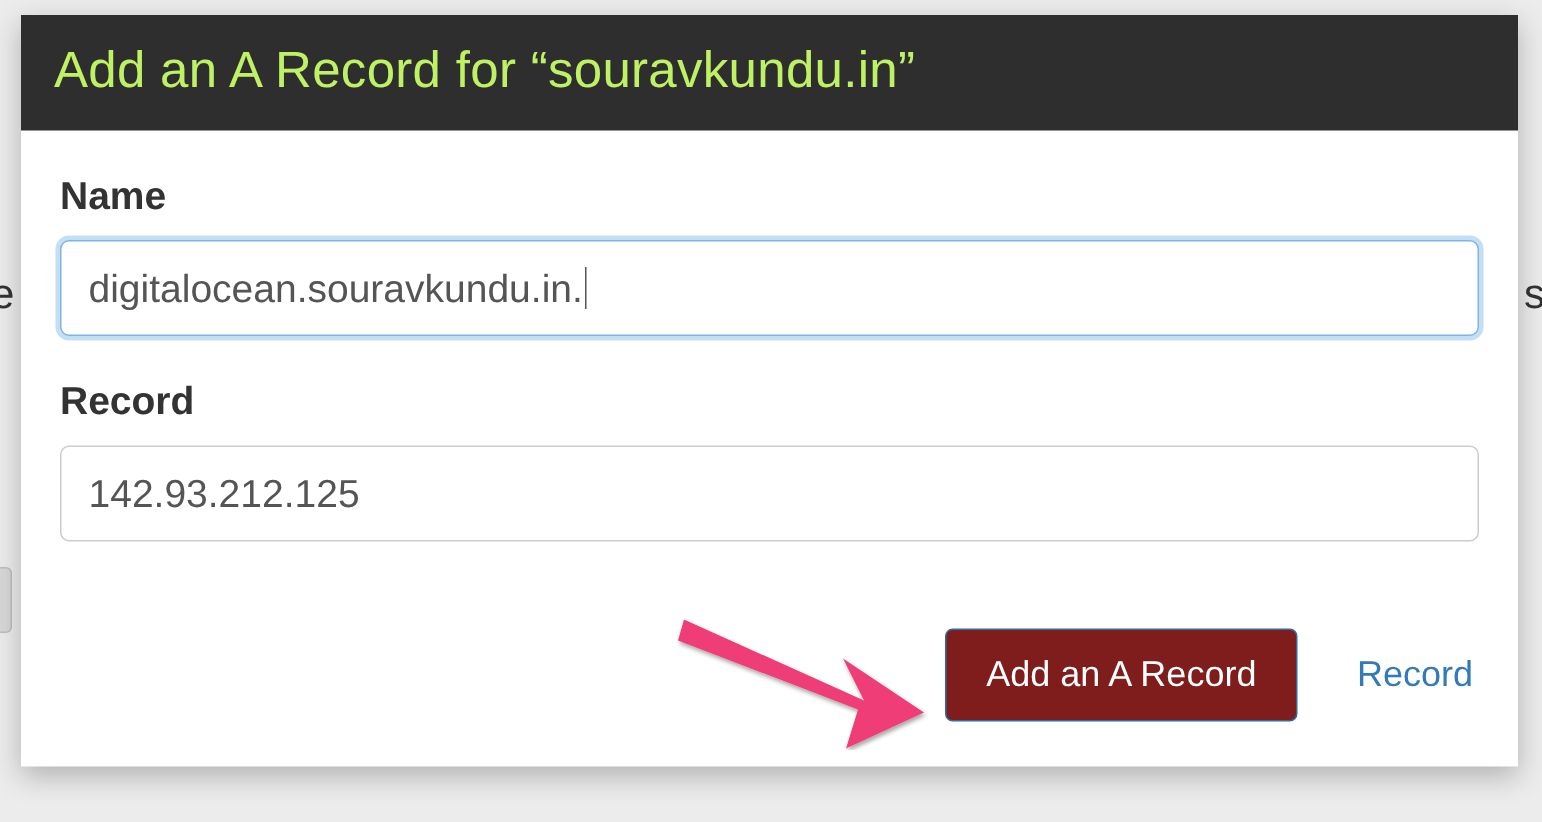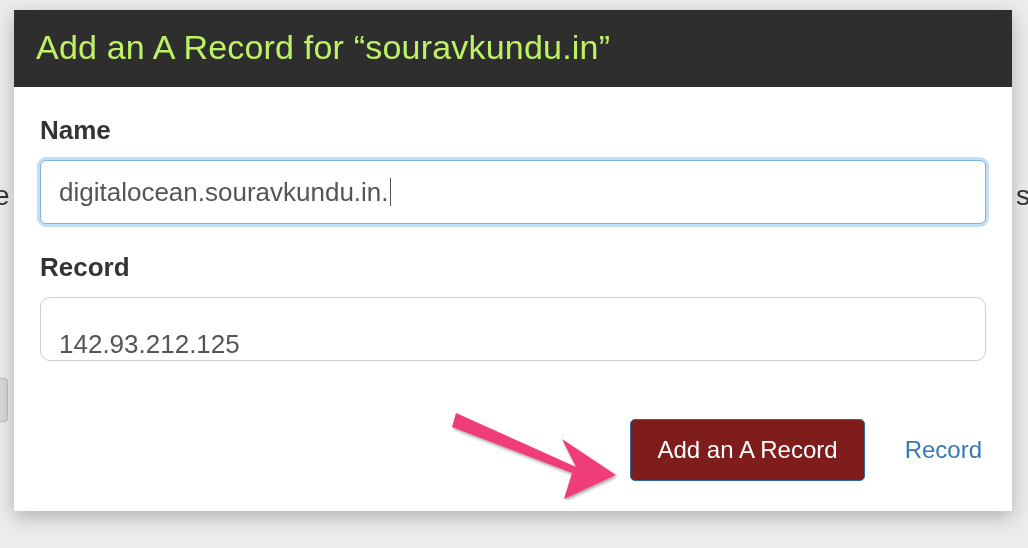--- a/index.html
+++ b/index.html
@@ -144,21 +144,21 @@
     <div class="field-block">
       <label class="field-label">Name</label>
       <div class="text-input focused" style="display:flex;align-items:center;">
         <span>digitalocean.souravkundu.in.</span>
           <span class="input-cursor"></span>
       </div>
     </div>
 
     <div class="field-block">
       <label class="field-label">Record</label>
-      <div class="text-input" style="display:flex;align-items:flex-end;border-radius:10px;">
+      <div class="text-input" style="display:flex;align-items:center;">
         <span>142.93.212.125</span>
       </div>
     </div>
 
   </div>
 
   <div class="modal-footer">
     <button class="btn-primary">Add an A Record</button>
     <a class="cancel-link">Record</a>
   </div>

